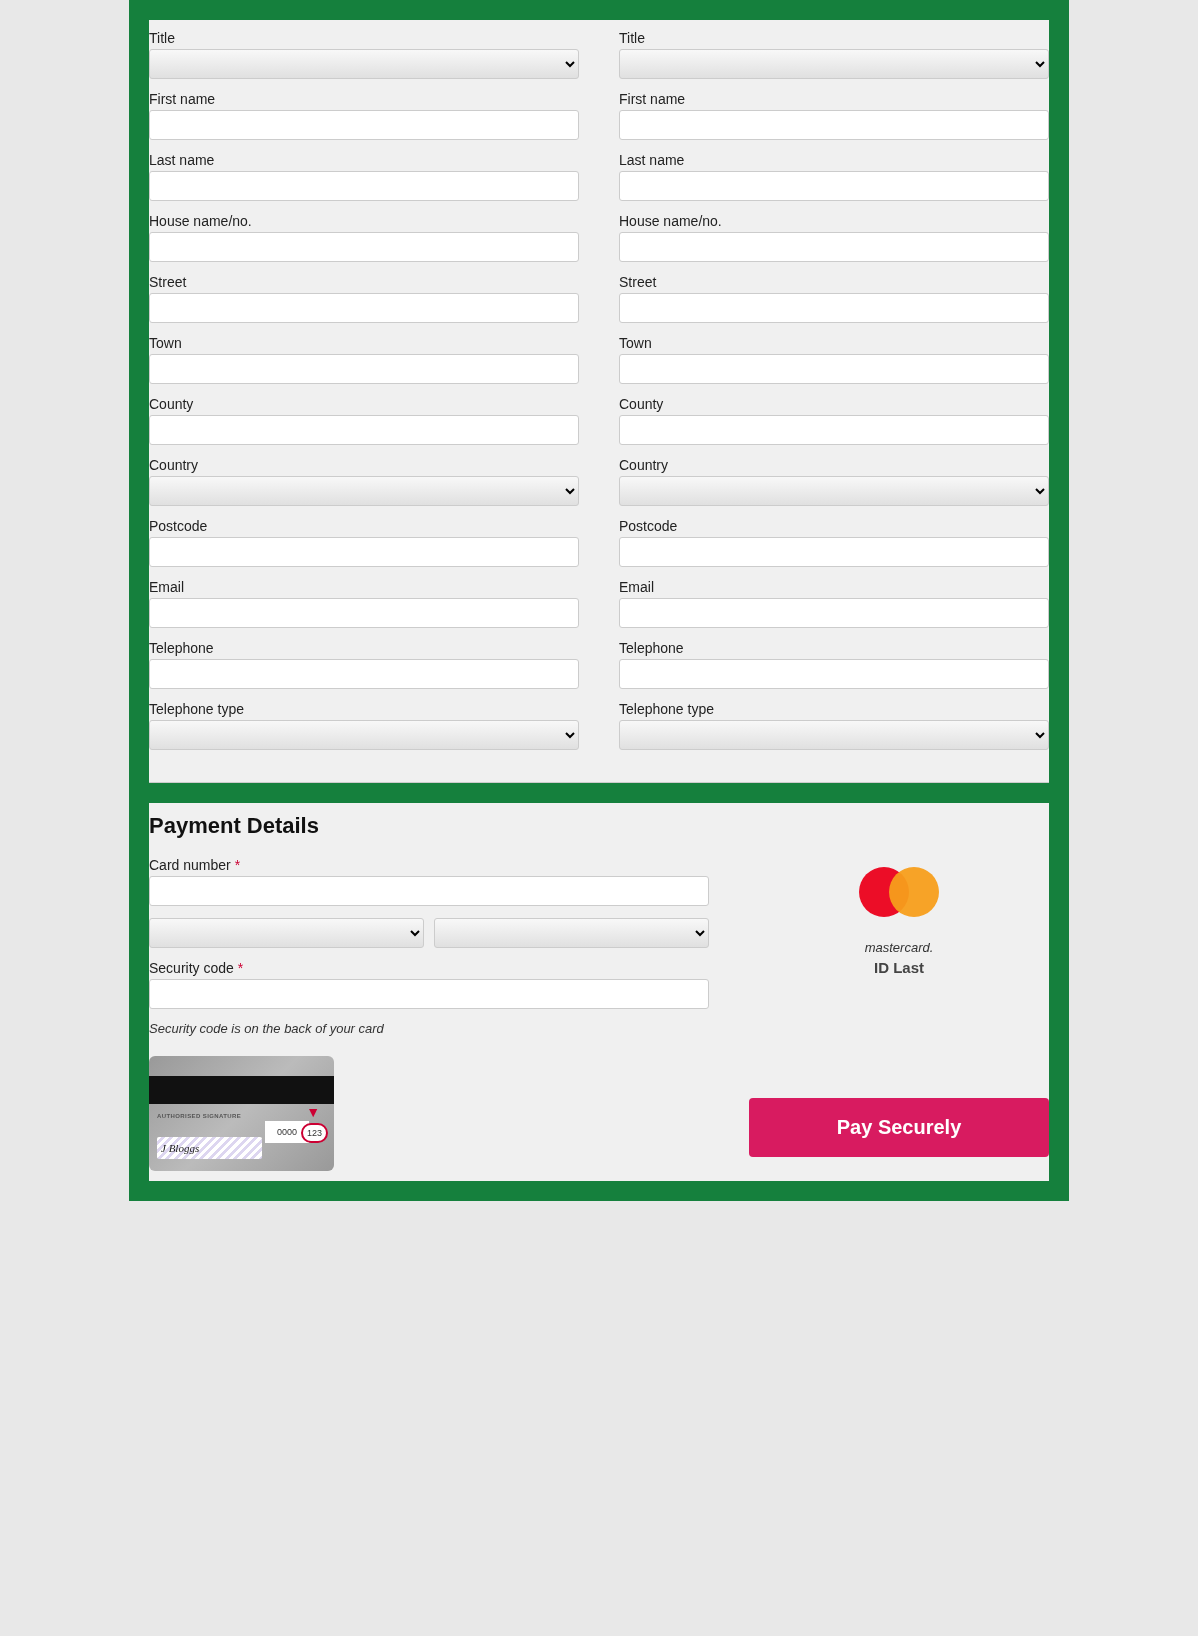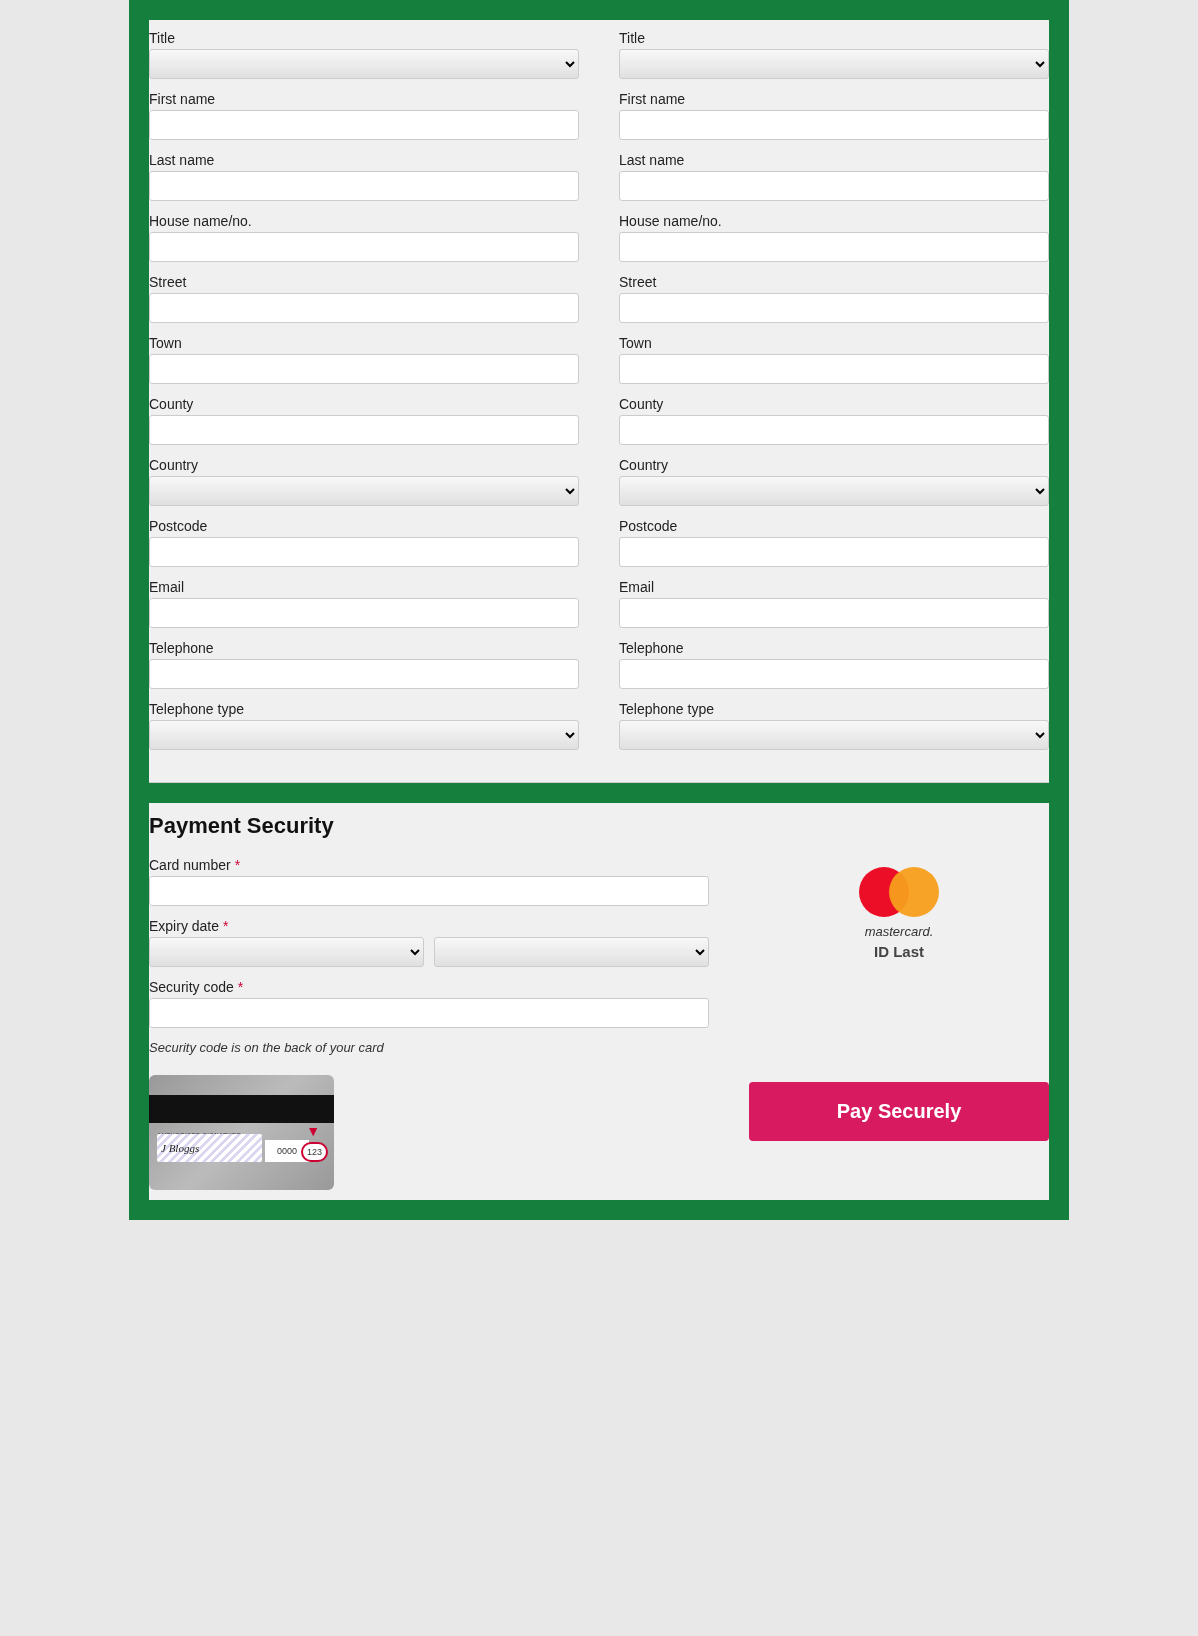--- a/index.html
+++ b/index.html
@@ -152,20 +152,21 @@
     }
     .mc-label {
       font-size: 13px;
       color: #333;
       text-align: center;
       line-height: 1.4;
     }
     .mc-label .mc-name {
       font-style: italic;
       font-weight: normal;
+      margin-top: 16px;
     }
     .mc-label .mc-id {
       font-size: 15px;
       font-weight: bold;
       color: #444;
     }
     .payment-right {
       display: flex;
       flex-direction: column;
       align-items: center;
@@ -319,36 +320,33 @@
             <option value="mobile">Mobile</option>
             <option value="home">Home</option>
             <option value="work">Work</option>
           </select>
         </div>
       </div>
     </div>
   </div>
 
   <div class="payment-section">
-    <h2 class="payment-title">Payment Security</h2>
+    <h2 class="payment-title">Payment Details</h2>
 
     <div class="payment-body">
 
       <div class="payment-left">
         <div class="field-group">
           <label>
             <span>Card number</span><span class="required-star">*</span>
           </label>
           <input type="text" class="card-number-input" style="">
         </div>
 
         <div class="field-group">
-          <label>
-            <span>Expiry date</span><span class="required-star">*</span>
-          </label>
           <div class="expiry-row">
             <select>
               <option value=""></option>
               <option value="01">01</option>
               <option value="02">02</option>
               <option value="03">03</option>
               <option value="04">04</option>
               <option value="05">05</option>
               <option value="06">06</option>
               <option value="07">07</option>
@@ -377,21 +375,21 @@
         </div>
 
         <p class="security-note">Security code is on the back of your card</p>
 
         <div style="position:relative; width:185px; height:115px; background: linear-gradient(135deg, #999 0%, #bbb 50%, #999 100%); border-radius:6px; overflow:hidden;">
 
           <div style="position:absolute; top:20px; left:0; right:0; height:28px; background:#111;"></div>
 
           <div style="position:absolute; bottom:52px; left:8px; font-size:6px; color:#555; text-transform:uppercase; font-weight:bold; letter-spacing:0.4px;">AUTHORISED SIGNATURE</div>
 
-          <div style="position:absolute; bottom:28px; left:8px; width:105px; height:28px; background: repeating-linear-gradient(135deg, #fff 0px, #fff 3px, #ddd6f0 3px, #ddd6f0 6px); border-radius:2px; display:flex; align-items:center; padding-left:4px;">
+          <div style="position:absolute; bottom:12px; left:8px; width:105px; height:22px; background: repeating-linear-gradient(135deg, #fff 0px, #fff 3px, #ddd6f0 3px, #ddd6f0 6px); border-radius:2px; display:flex; align-items:center; padding-left:4px;">
             <span style="font-family:Georgia,serif; font-style:italic; font-size:11px; color:#222;">J Bloggs</span>
           </div>
 
           <div style="position:absolute; bottom:28px; left:116px; background:#fff; height:22px; display:flex; align-items:center; padding:0 12px; font-size:9px; color:#333;">0000</div>
 
           <div style="position:absolute; bottom:28px; right:6px; border:2px solid #cc0033; background:#fff; padding:3px 4px; border-radius:10px; font-size:9px; color:#333;">123</div>
 
           <div style="position:absolute; bottom:52px; right:14px; color:#cc0033; font-size:14px; line-height:1;">▼</div>
         </div>
       </div>

